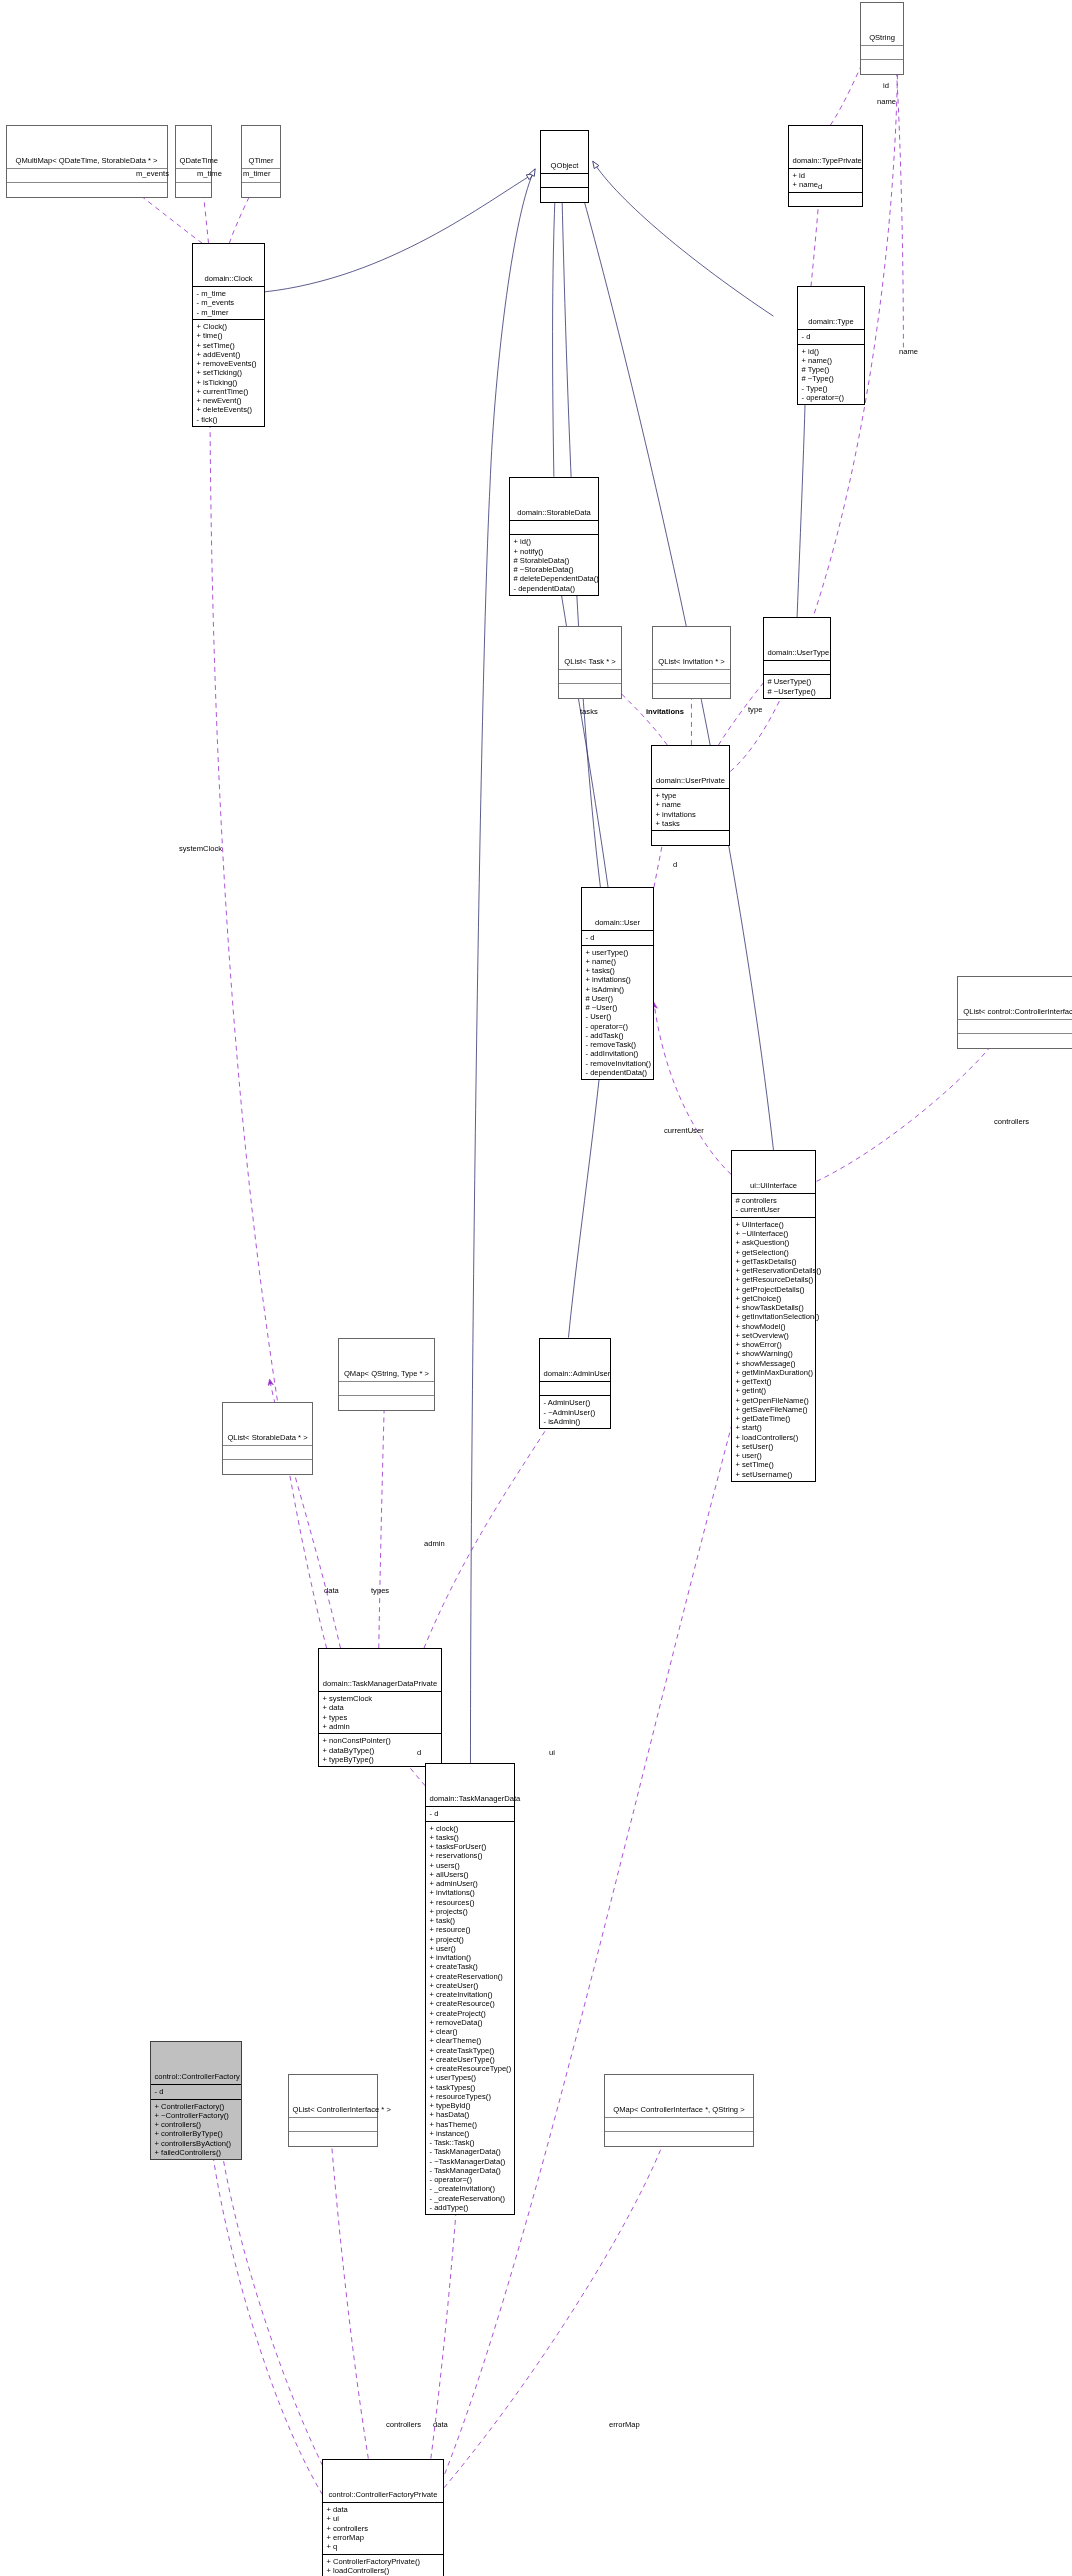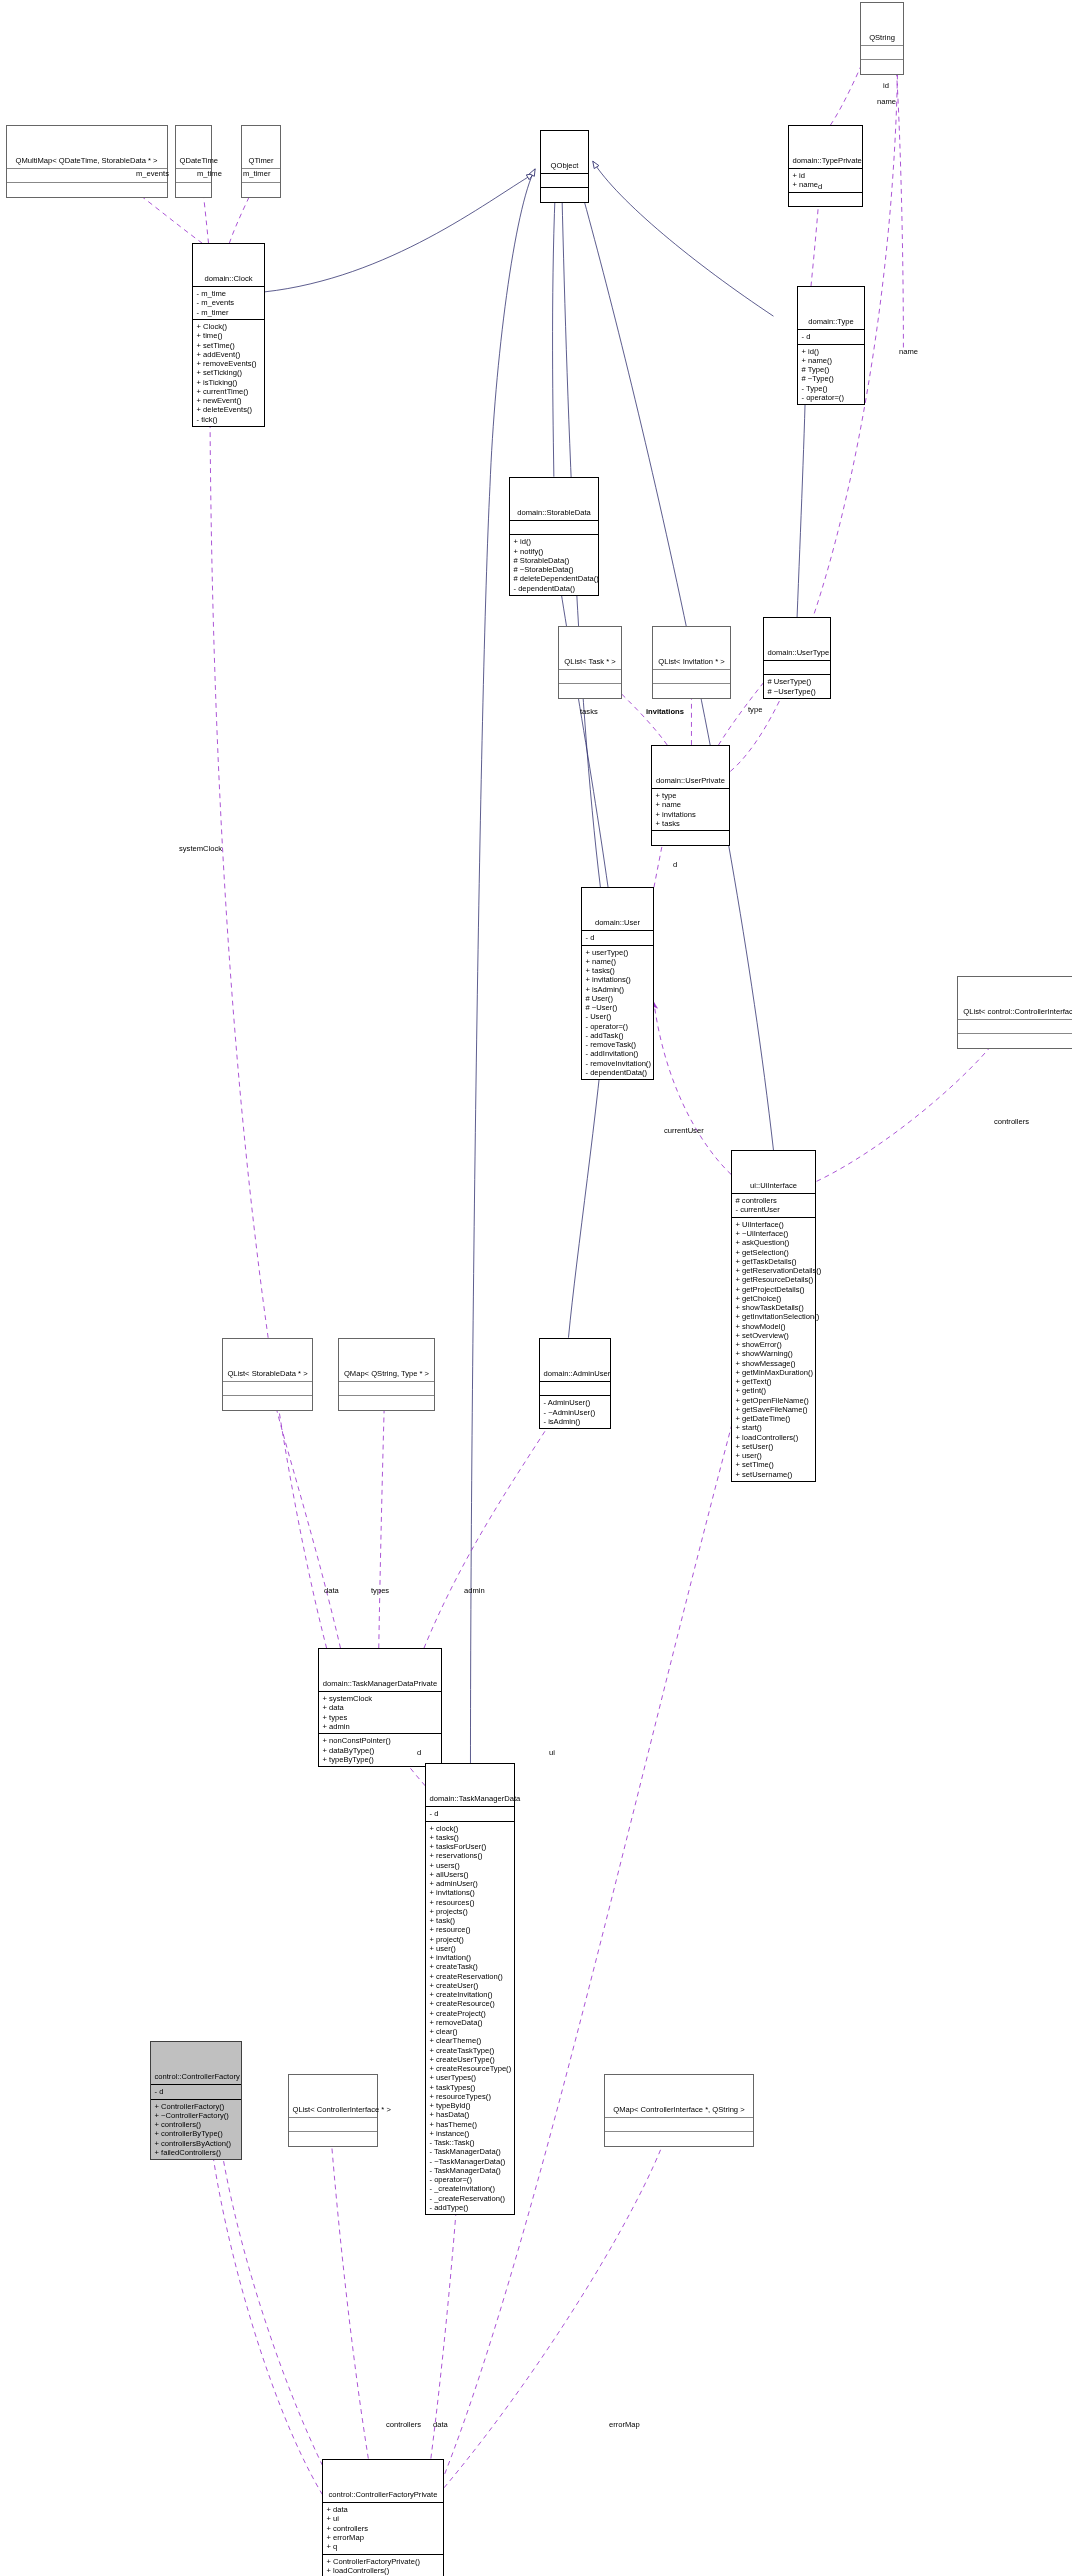--- a/index.html
+++ b/index.html
@@ -337,21 +337,21 @@
     </div>
     <div class="uml-node" style="left: 539px; top: 1338px; width: 72px;">
       <div class="uml-title">domain::AdminUser</div>
       <div class="uml-attrs"></div>
       <div class="uml-ops">
         <div class="uml-row">- AdminUser()</div>
         <div class="uml-row">- ~AdminUser()</div>
         <div class="uml-row">- isAdmin()</div>
       </div>
     </div>
-    <div class="uml-node gray" style="left: 222px; top: 1338px; width: 91px;">
+    <div class="uml-node gray" style="left: 222px; top: 1402px; width: 91px;">
       <div class="uml-title">QList&lt; StorableData * &gt;</div>
       <div class="uml-attrs"></div>
       <div class="uml-ops"></div>
     </div>
     <div class="uml-node gray" style="left: 338px; top: 1338px; width: 97px;">
       <div class="uml-title">QMap&lt; QString, Type * &gt;</div>
       <div class="uml-attrs"></div>
       <div class="uml-ops"></div>
     </div>
     <div class="uml-node" style="left: 318px; top: 1648px; width: 124px;">
@@ -465,20 +465,20 @@
     <div class="edge-label" style="left: 899px; top: 347px;">name</div>
     <div class="edge-label" style="left: 580px; top: 707px;">tasks</div>
     <div class="edge-label" style="left: 646px; top: 707px; font-weight: bold;">invitations</div>
     <div class="edge-label" style="left: 748px; top: 705px;">type</div>
     <div class="edge-label" style="left: 673px; top: 860px;">d</div>
     <div class="edge-label" style="left: 664px; top: 1126px;">currentUser</div>
     <div class="edge-label" style="left: 994px; top: 1117px;">controllers</div>
     <div class="edge-label" style="left: 179px; top: 844px;">systemClock</div>
     <div class="edge-label" style="left: 324px; top: 1586px;">data</div>
     <div class="edge-label" style="left: 371px; top: 1586px;">types</div>
-    <div class="edge-label" style="left: 424px; top: 1586px; margin-left: 40px;">admin</div>
+    <div class="edge-label" style="left: 424px; top: 1539px;">admin</div>
     <div class="edge-label" style="left: 417px; top: 1748px;">d</div>
     <div class="edge-label" style="left: 549px; top: 1748px;">ui</div>
     <div class="edge-label" style="left: 386px; top: 2420px;">controllers</div>
     <div class="edge-label" style="left: 433px; top: 2420px;">data</div>
     <div class="edge-label" style="left: 609px; top: 2420px;">errorMap</div>
   </div>
 
 
 </body></html>

